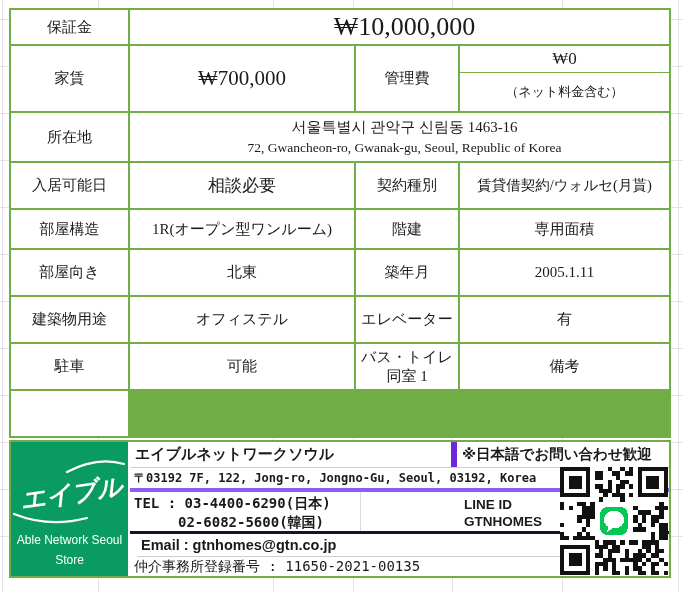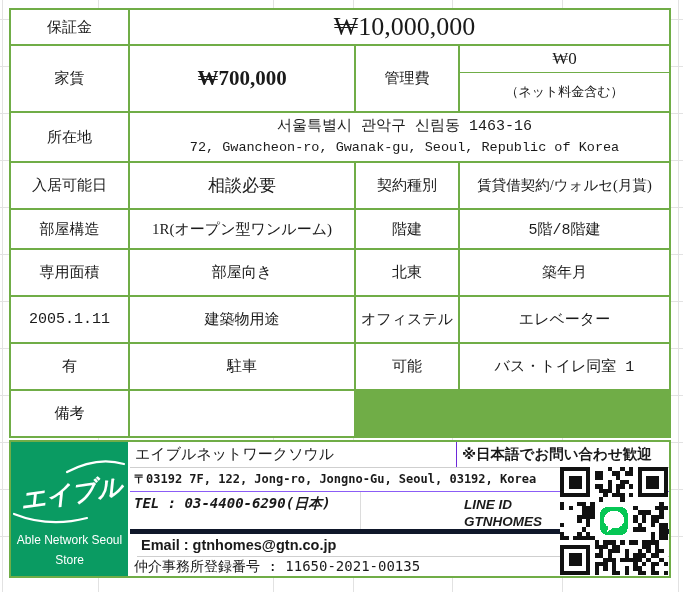--- a/index.html
+++ b/index.html
@@ -12,51 +12,51 @@
   .vline{position:absolute;top:0;bottom:0;width:1px;background:#e2e2e2;}
 
   
   .tbl{position:absolute;left:9px;top:8px;width:662px;height:430px;box-sizing:border-box;
        display:grid;grid-template-columns:117px 224px 102px 209px;
        grid-template-rows:34px 65px 48px 45px 38px 45px 45px 45px 45px;
        gap:2px;padding:2px;background:#70ad47;}
   .cell{background:#fff;display:flex;align-items:center;justify-content:center;
         text-align:center;overflow:hidden;}
   .serif{font-family:"Liberation Serif","DejaVu Serif",serif;}
-  .sans{font-family:Liberation Mono, monospace;}
+  .sans{font-family:Liberation Serif, serif;}
   .mono{font-family:"DejaVu Sans Mono","Liberation Mono",monospace;}
   .lbl{font-size:15px;}
   .val{font-size:15px;}
   .span3{grid-column:2/5;padding-left:10px;}
   .v-deposit{font-size:26px;}
-  .v-rent{font-size:21px;font-weight:bold;}
+  .v-rent{font-size:21px;}
   .splitcell{flex-direction:column;padding:0;}
   .v2top{height:27px;width:100%;box-sizing:border-box;border-bottom:1px solid #70ad47;
          display:flex;align-items:center;justify-content:center;font-size:17px;}
   .v2bot{flex:1;width:100%;display:flex;align-items:center;justify-content:center;font-size:13px;}
   .addrcell{flex-direction:column;justify-content:center;line-height:1.5;}
   .addr-kr{font-size:15px;}
   .addr-en{font-size:13.5px;}
   .v-contract{font-size:14.5px;}
 
   
   .footer{position:absolute;left:9px;top:440px;width:662px;height:138px;box-sizing:border-box;
           background:#fff;border:2px solid #70ad47;}
   .logo{position:absolute;left:0;top:0;width:117px;height:134px;background:#0a9b62;color:#fff;}
   .logo svg{display:block;}
   .logo-sub{position:absolute;left:0;right:0;text-align:center;font-size:12px;line-height:20px;}
   .fcontent{position:absolute;left:119px;top:0;right:0;bottom:0;}
   .frow{box-sizing:border-box;}
   .frow-company{height:26px;display:flex;border-bottom:1px solid #cfcfcf;}
-  .company{width:327px;box-sizing:border-box;border-right:1px solid #6d28d9;
-           display:flex;align-items:center;padding-left:5px;font-weight:normal;font-size:15px;}
+  .company{width:327px;box-sizing:border-box;border-right:6px solid #6d28d9;
+           display:flex;align-items:center;padding-left:5px;font-weight:bold;font-size:15px;}
   .notice{flex:1;display:flex;align-items:center;padding-left:5px;font-weight:bold;font-size:14.5px;}
-  .frow-address{height:24px;border-bottom:1px solid #8b5cf6;display:flex;align-items:center;
+  .frow-address{height:24px;border-bottom:4px solid #8b5cf6;display:flex;align-items:center;
                 padding-left:4px;font-weight:bold;font-size:12px;}
-  .frow-tel{height:42px;position:relative;border-bottom:5px solid #0f172a;font-style:italic;}
+  .frow-tel{height:42px;position:relative;border-bottom:3px solid #0f172a;}
   .telblock{position:absolute;left:4px;top:2px;font-weight:bold;font-size:14px;line-height:19px;}
   .tel2{padding-left:44px;}
   .vsep{position:absolute;left:230px;top:0;bottom:0;width:1px;background:#dcdcdc;}
   .lineid{position:absolute;left:334px;top:4px;font-weight:bold;font-size:13.5px;line-height:17px;}
   .frow-email{height:23px;border-bottom:1px solid #cfcfcf;display:flex;align-items:center;
               padding-left:4px;font-weight:bold;font-size:14.5px;margin-left:7px;}
   .frow-license{height:19px;display:flex;align-items:center;padding-left:4px;font-size:14px;}
   .qr{position:absolute;right:1px;top:25px;width:108px;height:108px;background:#fff;z-index:3;}
   .qr svg{display:block;width:100%;height:100%;}
 </style>
@@ -93,21 +93,20 @@
     </div>
 
     <div class="cell lbl serif">入居可能日</div>
     <div class="cell val serif" style="font-size:17px">相談必要</div>
     <div class="cell lbl serif">契約種別</div>
     <div class="cell val serif v-contract">賃貸借契約/ウォルセ(月貰)</div>
 
     <div class="cell lbl serif">部屋構造</div>
     <div class="cell val serif">1R(オープン型ワンルーム)</div>
     <div class="cell lbl serif">階建</div>
-    <div class="cell val sans">5階/8階建</div>
 
     <div class="cell lbl serif">専用面積</div>
     <div class="cell lbl serif">部屋向き</div>
     <div class="cell val serif">北東</div>
 
     <div class="cell lbl serif">築年月</div>
     <div class="cell val sans">2005.1.11</div>
     <div class="cell lbl serif">建築物用途</div>
     <div class="cell val sans">オフィステル</div>
 
@@ -137,20 +136,21 @@
     <div class="fcontent">
       <div class="frow frow-company">
         <div class="company">エイブルネットワークソウル</div>
         <div class="notice">※日本語でお問い合わせ歓迎</div>
       </div>
       <div class="frow frow-address mono">〒03192 7F, 122, Jong-ro, Jongno-Gu, Seoul, 03192, Korea</div>
       <div class="frow frow-tel">
         <div class="vsep"></div>
         <div class="telblock mono">
           <div>TEL : 03-4400-6290(日本)</div>
+          <div class="tel2">02-6082-5600(韓国)</div>
         </div>
         <div class="lineid">
           <div>LINE ID</div>
           <div>GTNHOMES</div>
         </div>
       </div>
       <div class="frow frow-email">Email : gtnhomes@gtn.co.jp</div>
       <div class="frow frow-license mono">仲介事務所登録番号 : 11650-2021-00135</div>
     </div>
 

